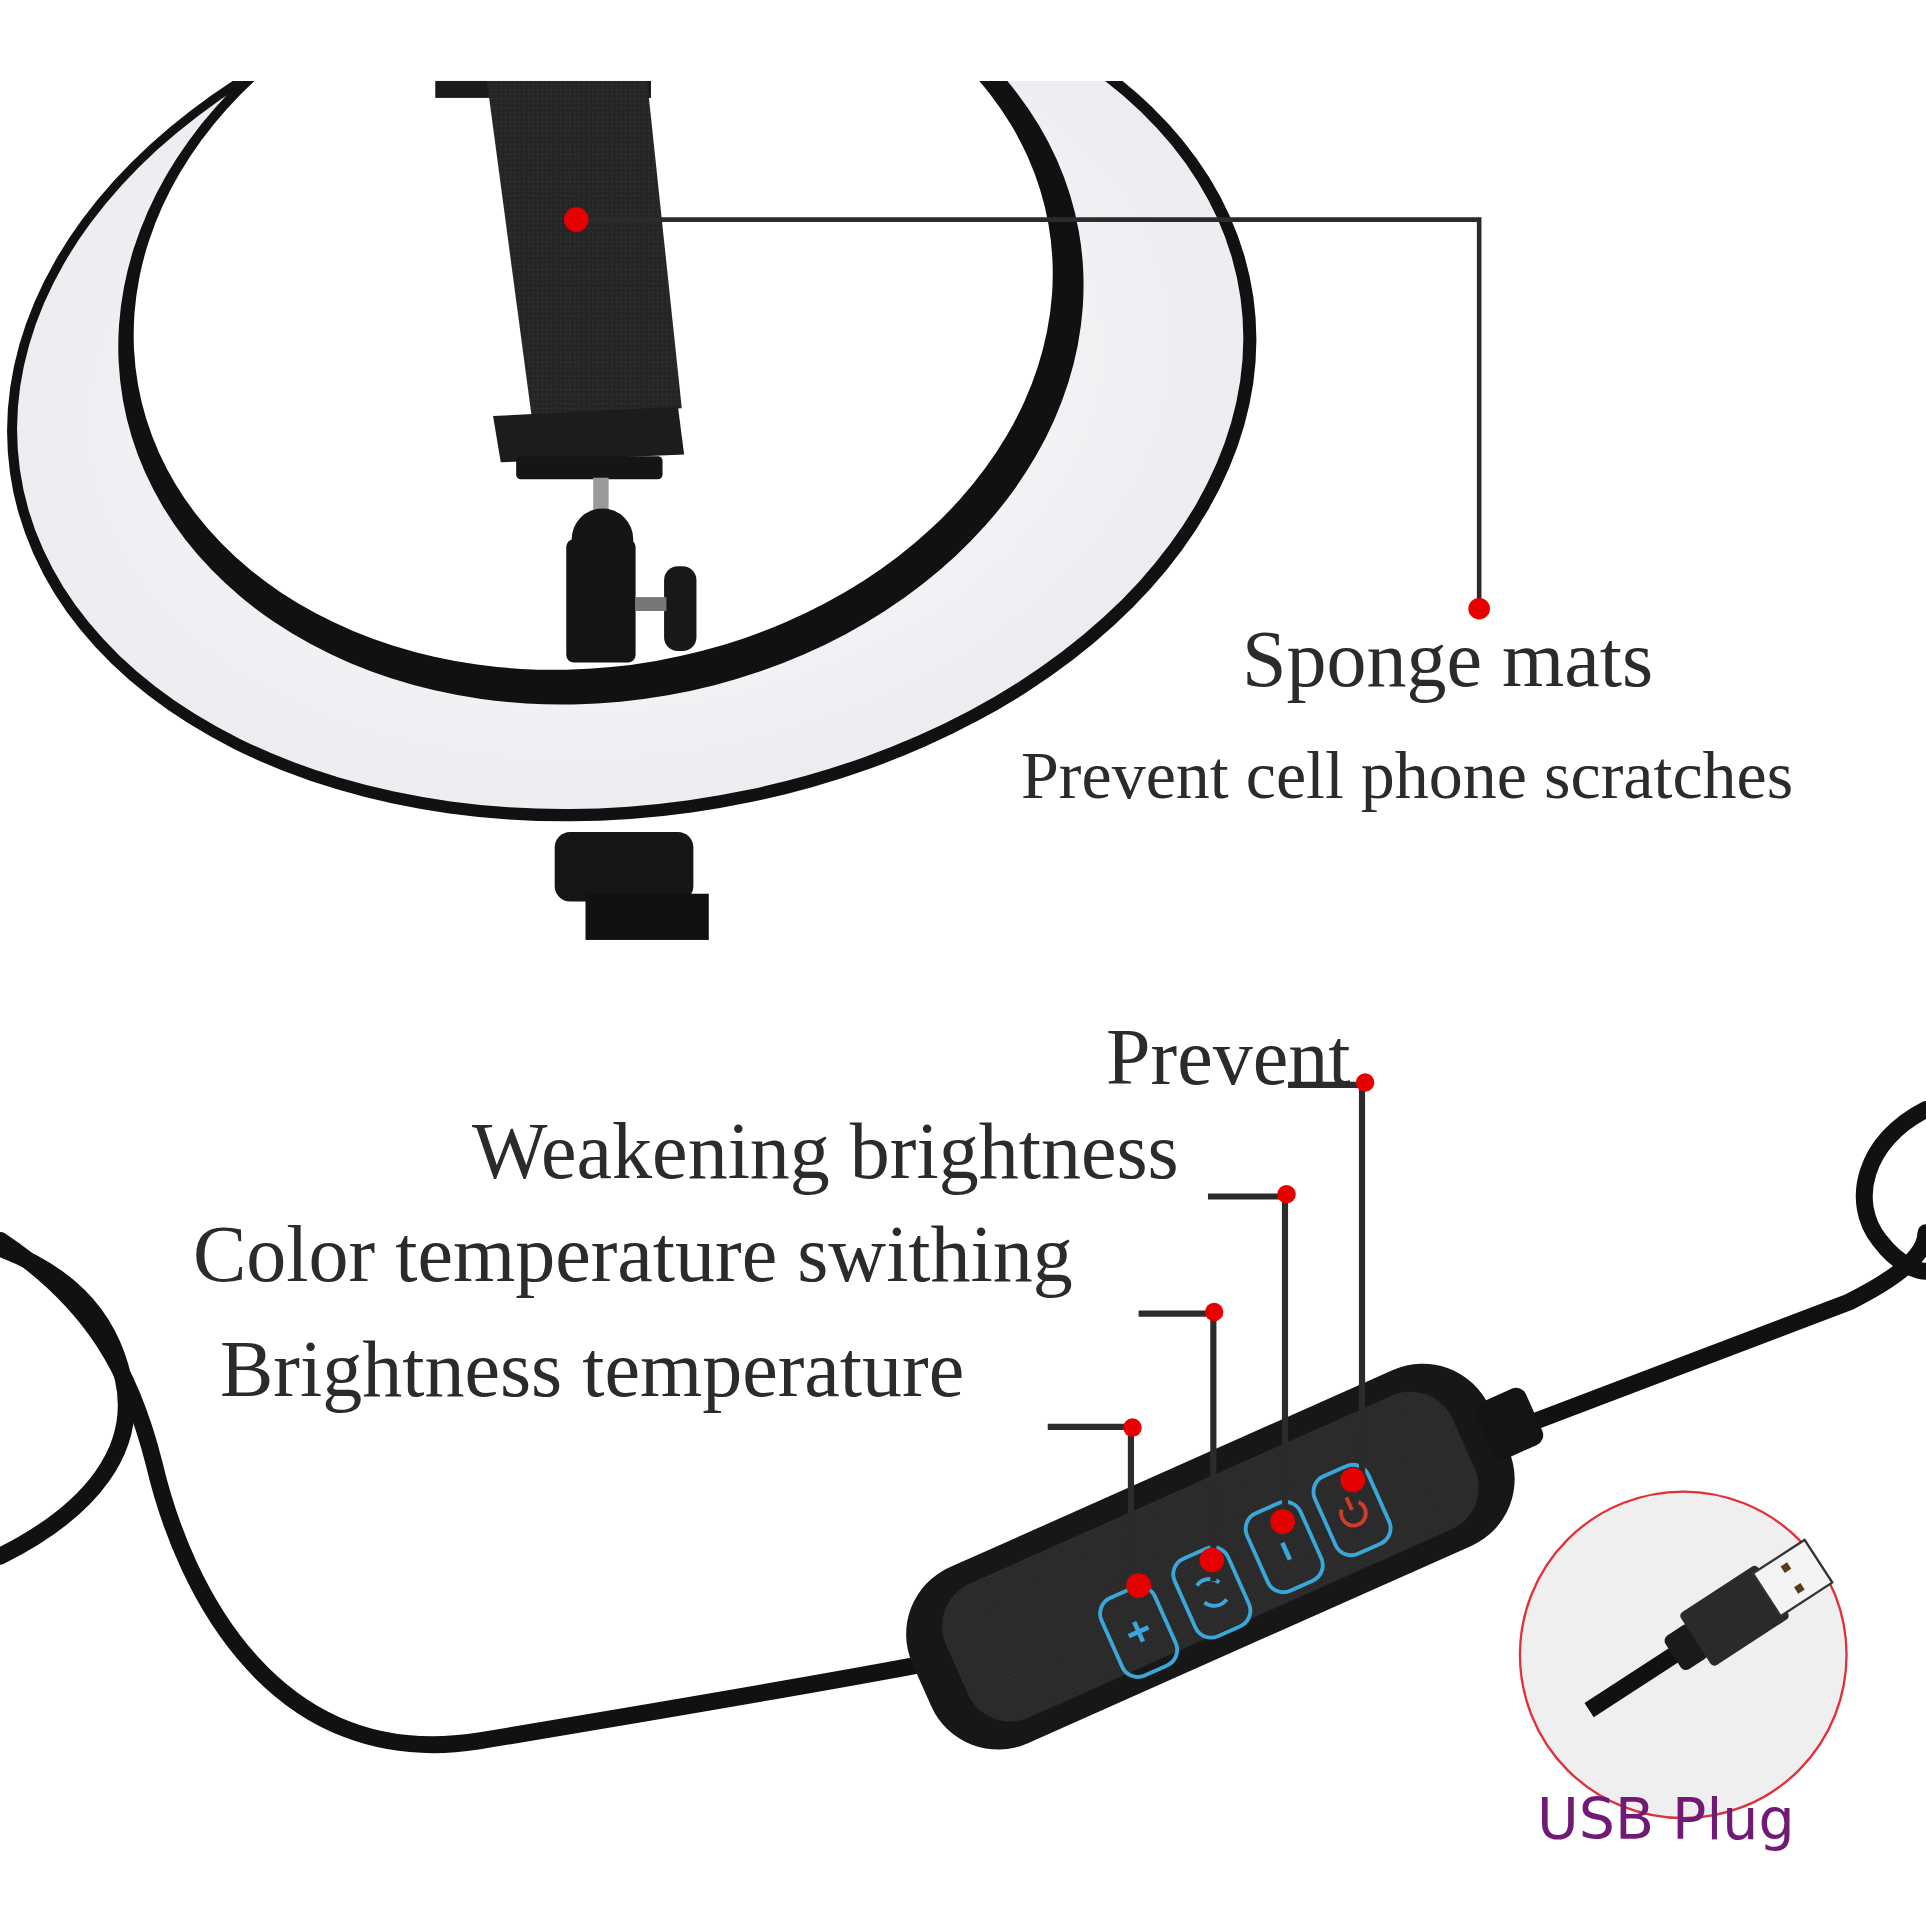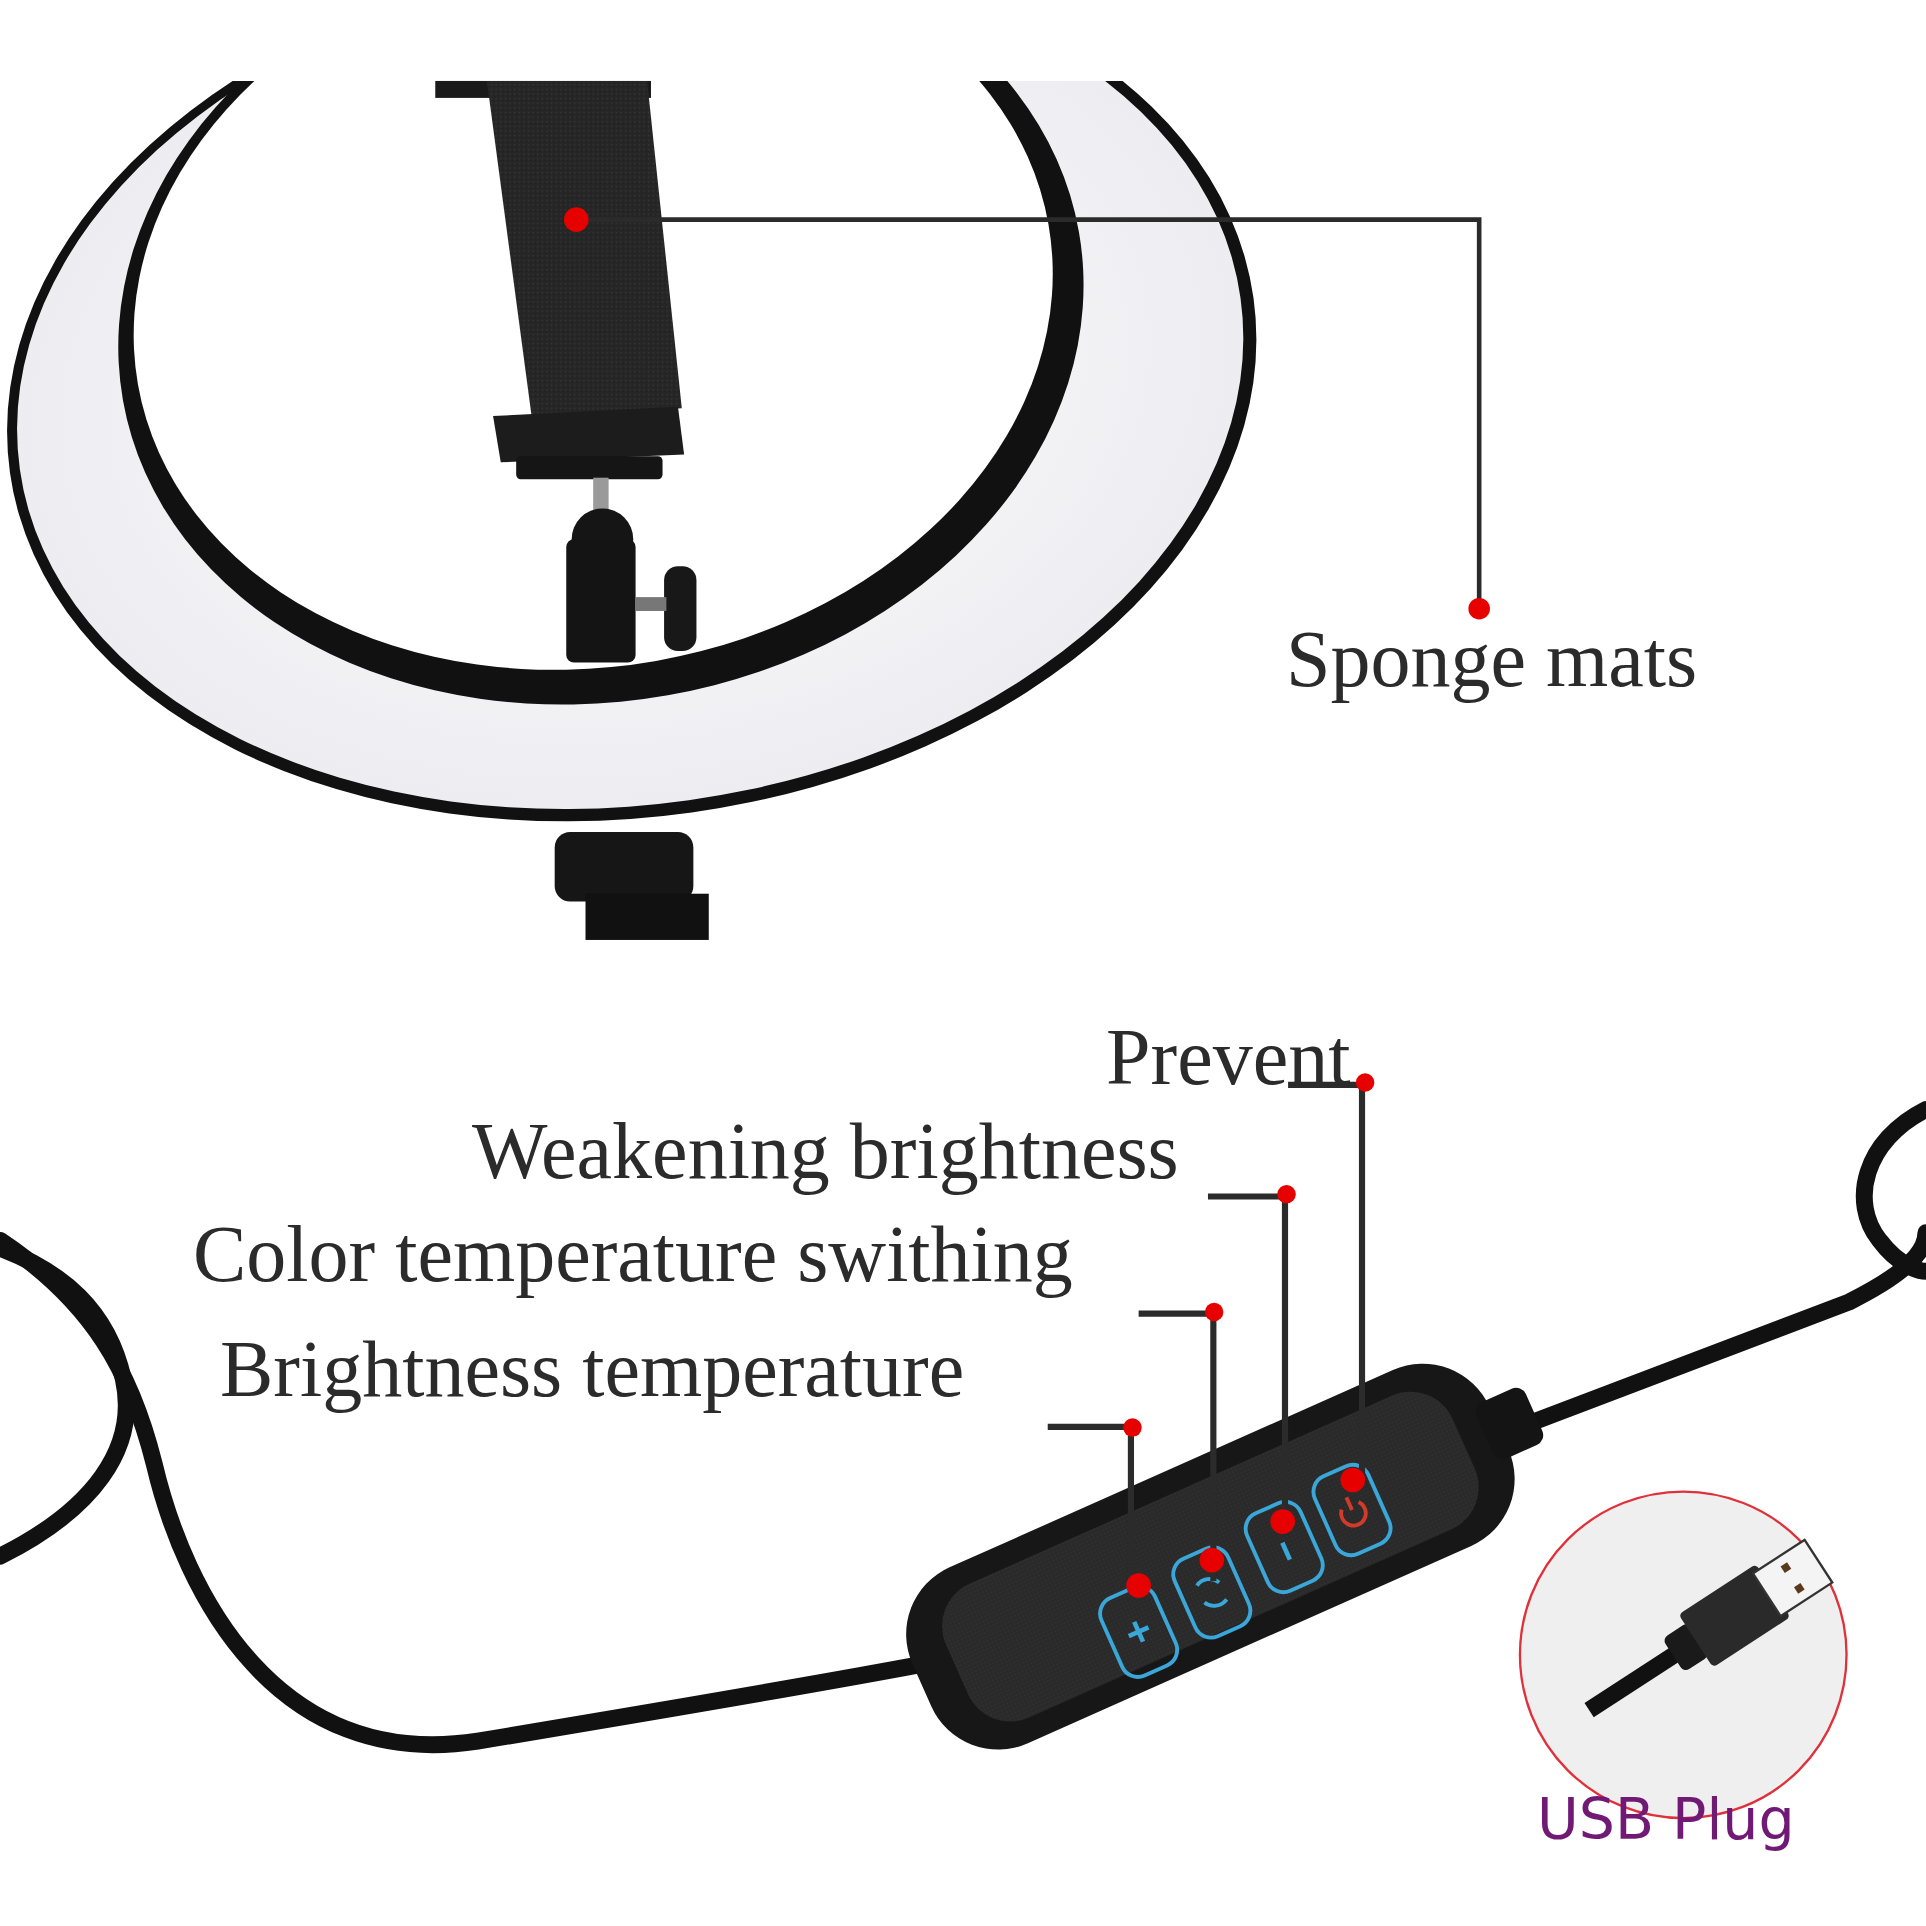--- a/index.html
+++ b/index.html
@@ -54,21 +54,22 @@
       <rect x="720" y="1080" width="180" height="90" rx="20" fill="#161616"></rect>
       <rect x="760" y="1160" width="160" height="60" fill="#111"></rect>
     </g>
 
     <g>
       <polyline points="750,285 1920,285 1920,785" fill="none" stroke="#2b2b2b" stroke-width="6"></polyline>
       <circle cx="748" cy="285" r="16" fill="#e60000"></circle>
       <circle cx="1920" cy="790" r="14" fill="#e60000"></circle>
     </g>
   </svg>
-  <div class="serif-label" style="left:1242px;top:619px;font-size:80px;margin-left:44px;">Sponge mats</div>
+  <div class="serif-label" style="left:1242px;top:619px;font-size:80px;">Sponge mats</div>
+  <div class="serif-label" style="left:1021px;top:741px;font-size:68px;">Prevent cell phone scratches</div>
 </div>
 
 <div class="abs" style="left:0;top:940px;width:1926px;height:986px;">
   <svg width="1926" height="986" viewBox="0 1220 2500 1280">
     <defs>
       <pattern id="foam2" width="5" height="5" patternUnits="userSpaceOnUse">
         <rect width="5" height="5" fill="#2a2a2a"></rect>
         <circle cx="1.5" cy="1.5" r="0.7" fill="#3c3c3c"></circle>
       </pattern>
     </defs>

